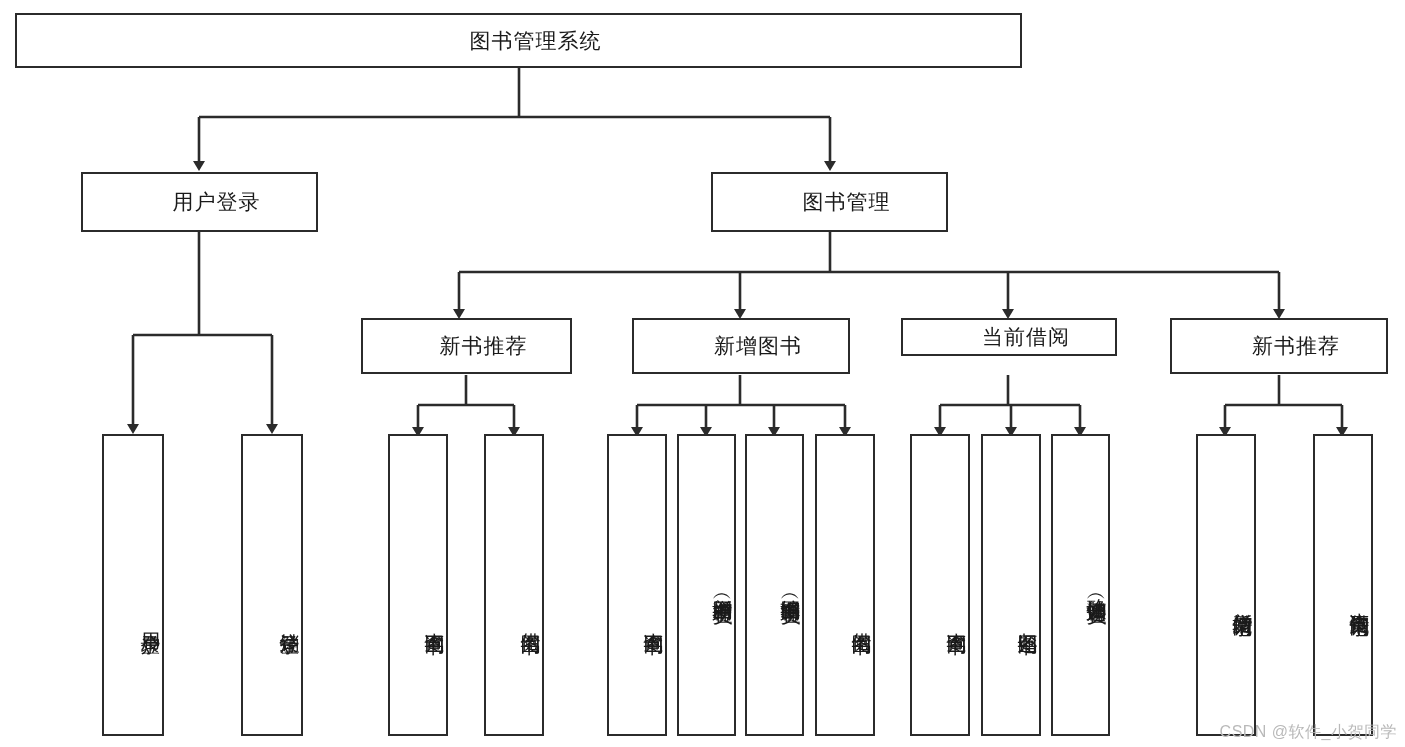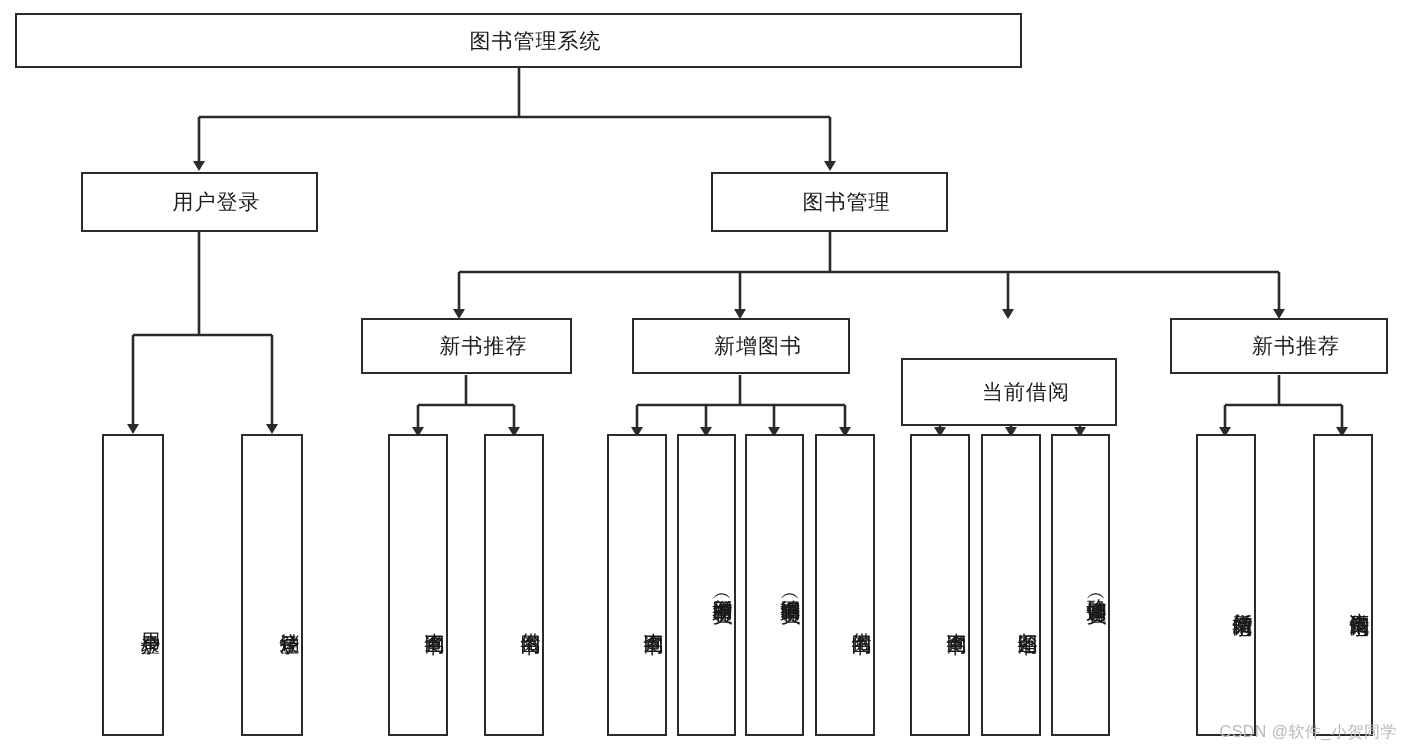--- a/index.html
+++ b/index.html
@@ -134,21 +134,21 @@
   <div class="node horiz" style="left:361px; top:318px; width:211px; height:56px;">
     <span class="txt">新书推荐</span>
   </div>
 
   <div class="node horiz" style="left:711px; top:172px; width:237px; height:60px;">
     <span class="txt">图书管理</span>
   </div>
   <div class="node horiz" style="left:632px; top:318px; width:218px; height:56px;">
     <span class="txt">新增图书</span>
   </div>
-  <div class="node horiz" style="left:901px; top:318px; width:216px; height:68px;margin-top:40px;">
+  <div class="node horiz" style="left:901px; top:318px; width:216px; height:38px;">
     <span class="txt">当前借阅</span>
   </div>
   <div class="node horiz" style="left:1170px; top:318px; width:218px; height:56px;">
     <span class="txt">新书推荐</span>
   </div>
 
   <div class="node vert" style="left:102px; top:434px; width:62px; height:302px; padding-top:68px;">
     <span class="txt">用户登录</span>
   </div>
   <div class="node vert" style="left:241px; top:434px; width:62px; height:302px; padding-top:68px;">

